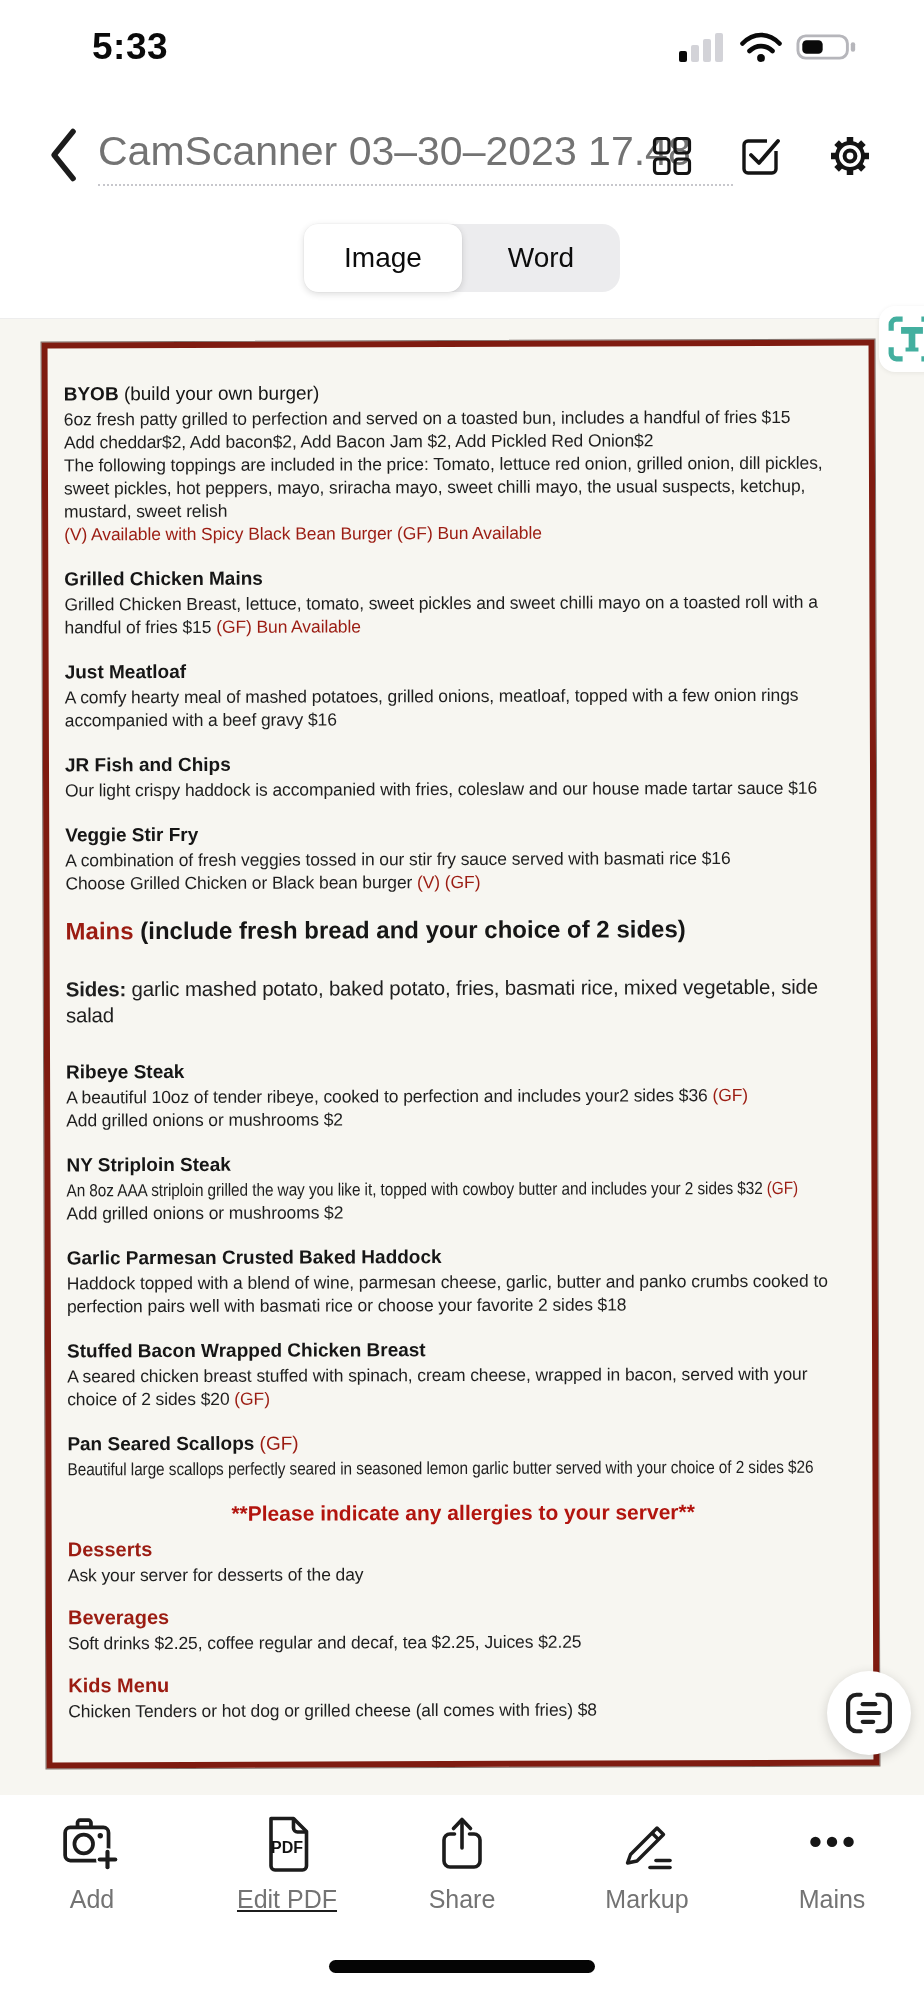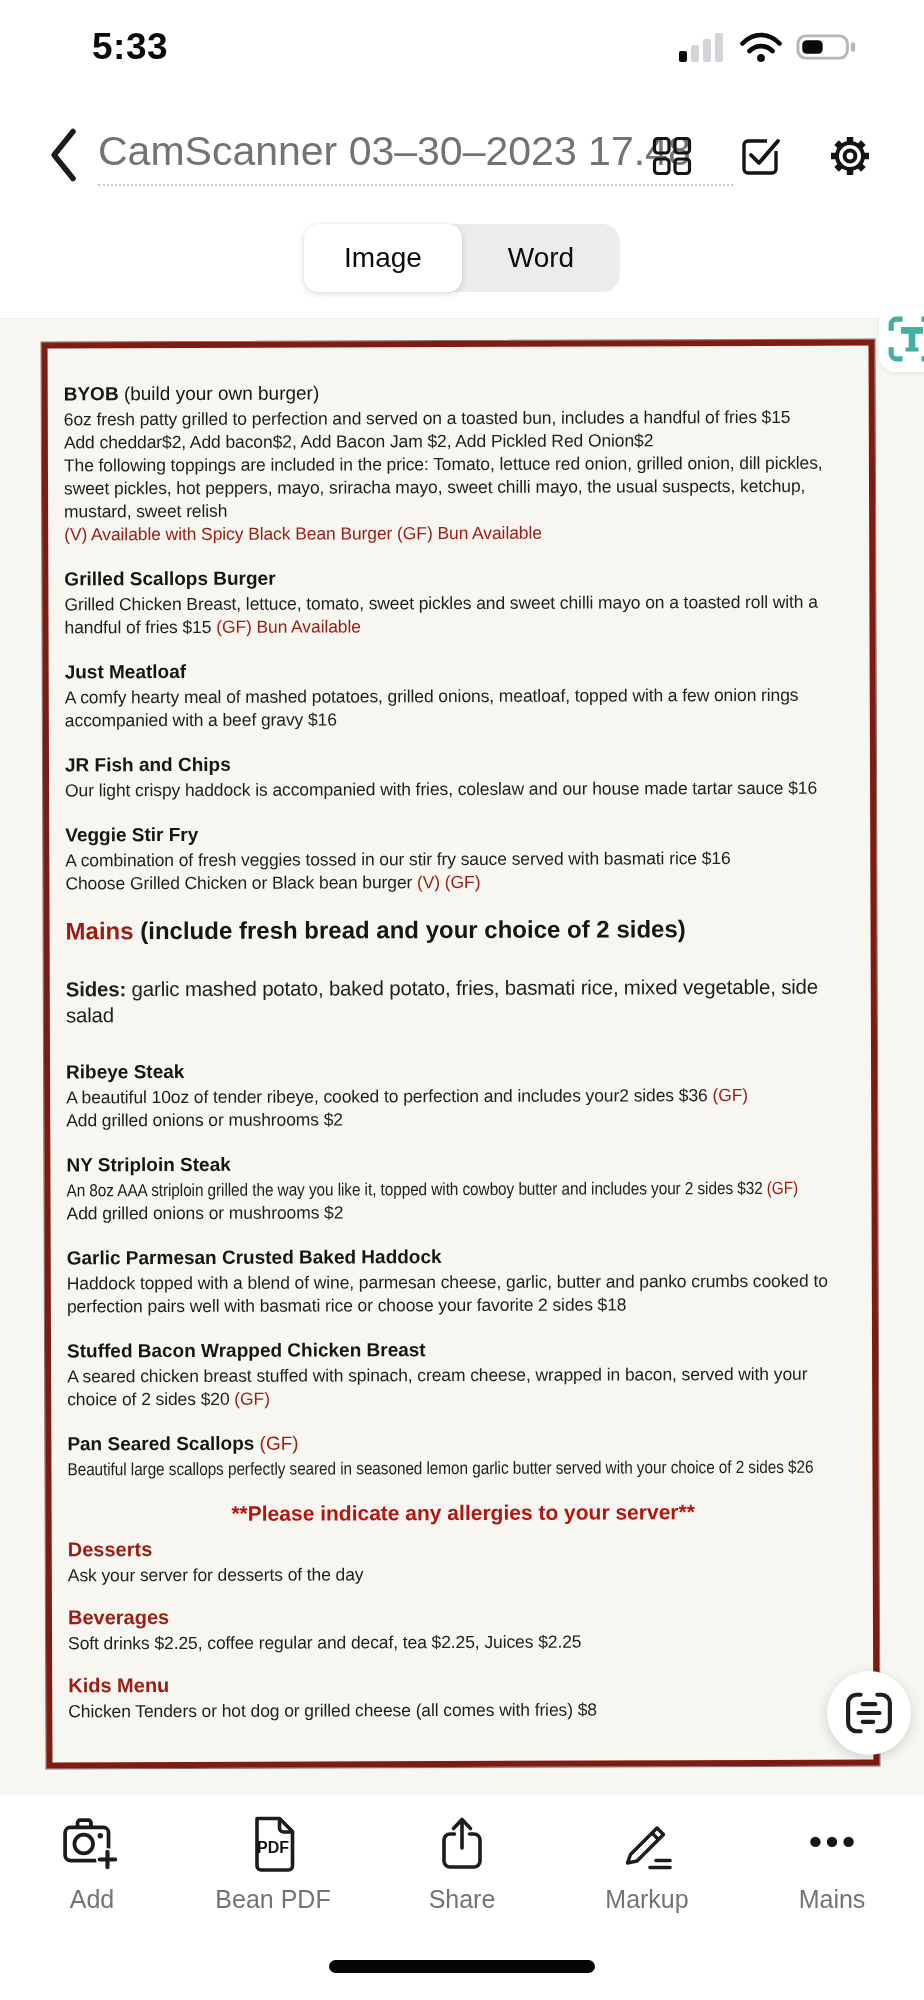--- a/index.html
+++ b/index.html
@@ -56,21 +56,21 @@
        display:flex;align-items:center;justify-content:center;cursor:pointer;}
   
   .fab{position:absolute;right:40px;top:1352px;width:84px;height:84px;border-radius:50%;
        background:#ffffff;box-shadow:0 3px 12px rgba(0,0,0,.16);
        display:flex;align-items:center;justify-content:center;cursor:pointer;}
 
   
   .toolbar{position:absolute;left:0;right:0;top:1795px;height:205px;background:#ffffff;}
   .tool{position:absolute;top:20px;width:170px;text-align:center;cursor:pointer;}
   .tool .lbl{margin-top:8px;font-size:25px;color:#737373;}
-  .t0{left:7px;} .t1{left:188px;} .t2{left:377px;} .t3{left:562px;} .t4{left:747px;}
+  .t0{left:7px;} .t1{left:202px;text-decoration:underline;} .t2{left:377px;} .t3{left:562px;} .t4{left:747px;}
   .home{position:absolute;left:50%;transform:translateX(-50%);bottom:27px;
         width:266px;height:13px;border-radius:7px;background:#050505;cursor:pointer;}
 </style>
 </head>
 <body>
 
 <div class="phone">
 
   <div class="statusbar">
     <div class="time">5:33</div>
@@ -141,21 +141,21 @@
   <div class="scan">
     <div class="page" id="menu-root">
         <div class="m-block">
           <div class="m-h"><span class="b">BYOB </span><span class="">(build your own burger)</span></div>
           <div class="m-l"><span class="">6oz fresh patty grilled to perfection and served on a toasted bun, includes a handful of fries $15</span></div>
           <div class="m-l"><span class="">Add cheddar$2, Add bacon$2, Add Bacon Jam $2, Add Pickled Red Onion$2</span></div>
           <div class="m-l"><span class="">The following toppings are included in the price: Tomato, lettuce red onion, grilled onion, dill pickles, sweet pickles, hot peppers, mayo, sriracha mayo, sweet chilli mayo, the usual suspects, ketchup, mustard, sweet relish</span></div>
           <div class="m-l"><span class="red">(V) Available with Spicy Black Bean Burger (GF) Bun Available</span></div>
         </div>
         <div class="m-block">
-          <div class="m-h"><span class="b">Grilled Scallops Burger</span></div>
+          <div class="m-h"><span class="b">Grilled Chicken Mains</span></div>
           <div class="m-l"><span class="">Grilled Chicken Breast, lettuce, tomato, sweet pickles and sweet chilli mayo on a toasted roll with a handful of fries $15 </span><span class="red">(GF) Bun Available</span></div>
         </div>
         <div class="m-block">
           <div class="m-h"><span class="b">Just Meatloaf</span></div>
           <div class="m-l"><span class="">A comfy hearty meal of mashed potatoes, grilled onions, meatloaf, topped with a few onion rings accompanied with a beef gravy $16</span></div>
         </div>
         <div class="m-block">
           <div class="m-h"><span class="b">JR Fish and Chips</span></div>
           <div class="m-l"><span class="">Our light crispy haddock is accompanied with fries, coleslaw and our house made tartar sauce $16</span></div>
         </div>
@@ -252,21 +252,21 @@
       </svg>
       <div class="lbl">Add</div>
     </div>
 
     <div class="tool t1">
       <svg width="54" height="58" viewBox="0 0 52 58">
         <path d="M10 3.5 h22.5 L45.5 16.5 v34.5 a4 4 0 0 1 -4 4 h-27.5 a4 4 0 0 1 -4 -4 z" fill="none" stroke="#1c1c1c" stroke-width="3.6" stroke-linejoin="round"></path>
         <path d="M32.5 3.5 V13 a4 4 0 0 0 4 4 h9" fill="none" stroke="#1c1c1c" stroke-width="3.6" stroke-linejoin="round"></path>
         <text x="26" y="38" text-anchor="middle" font-size="16" font-weight="700" fill="#111111" font-family="Liberation Sans, sans-serif">PDF</text>
       </svg>
-      <div class="lbl">Bean PDF</div>
+      <div class="lbl">Edit PDF</div>
     </div>
 
     <div class="tool t2">
       <svg width="48" height="58" viewBox="0 0 46 58">
         <path d="M15.5 19 H11 a6 6 0 0 0 -6 6 v21 a6 6 0 0 0 6 6 h24 a6 6 0 0 0 6 -6 V25 a6 6 0 0 0 -6 -6 h-4.5" fill="none" stroke="#1c1c1c" stroke-width="3.6" stroke-linecap="round"></path>
         <line x1="23" y1="33" x2="23" y2="5.5" stroke="#1c1c1c" stroke-width="3.6" stroke-linecap="round"></line>
         <path d="M14.5 13.5 L23 4.5 L31.5 13.5" fill="none" stroke="#1c1c1c" stroke-width="3.6" stroke-linecap="round" stroke-linejoin="round"></path>
       </svg>
       <div class="lbl">Share</div>
     </div>

